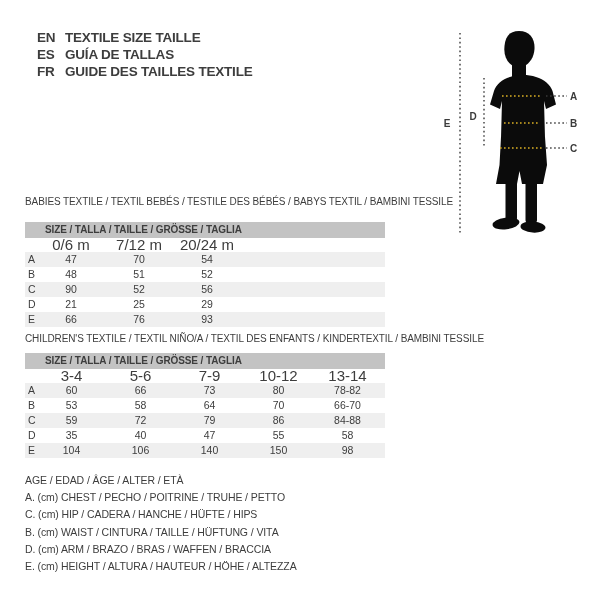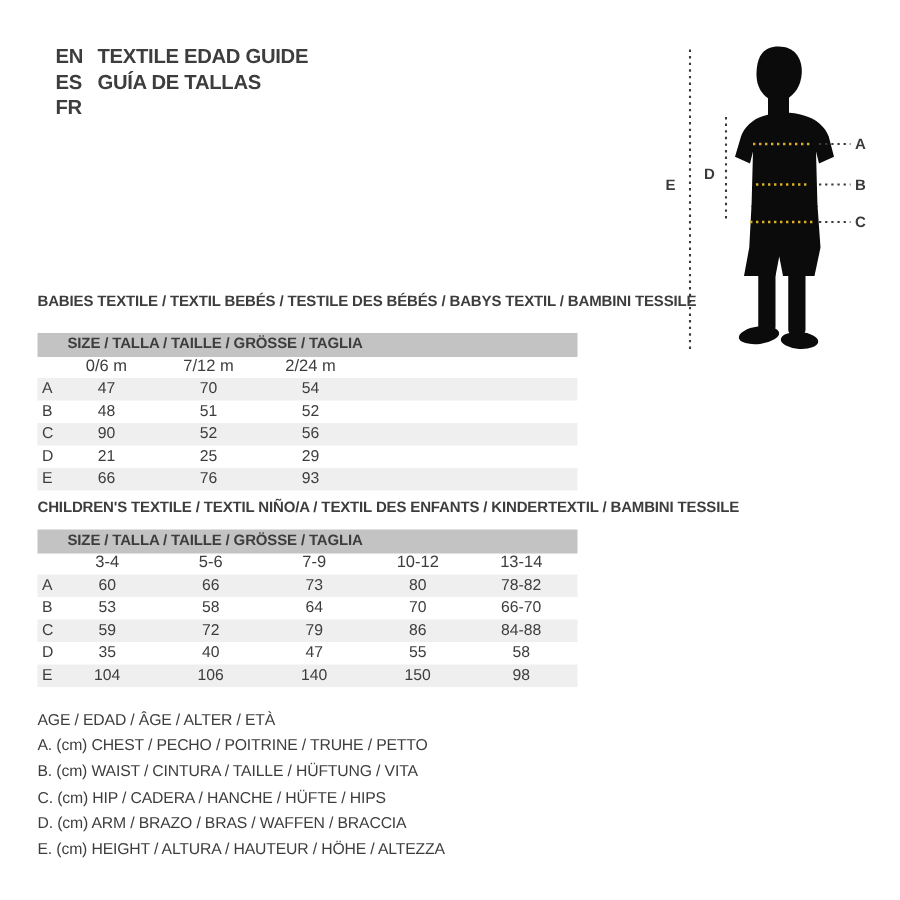--- a/index.html
+++ b/index.html
@@ -8,56 +8,57 @@
     font-family:"Liberation Sans",sans-serif;color:#3d3d3d;overflow:hidden;
   }
   
   .lang-list{position:absolute;left:22px;top:29px;}
   .lang-row{display:flex;line-height:17.2px;font-size:13.5px;letter-spacing:-0.2px;font-weight:bold;}
   .lang-code{width:28px;flex:0 0 28px;padding-left:15px;}
   .lang-label{white-space:nowrap;}
   
   .figure-svg{position:absolute;left:440px;top:25px;}
   
-  .section-title{position:absolute;left:25px;font-size:10px;font-weight:bold;letter-spacing:-0.1px;white-space:nowrap;}
+  .section-title{position:absolute;left:25px;font-size:10px;font-weight:normal;letter-spacing:-0.1px;white-space:nowrap;}
   #babies-title{top:196px;}
   #children-title{top:333px;}
   
   .size-table{position:absolute;left:25px;width:360px;}
   #babies-table{top:222px;}
   #children-table{top:353px;}
   .size-bar{height:16px;line-height:16px;background:#c3c3c3;font-weight:bold;font-size:10px;
     padding-left:20px;box-sizing:border-box;letter-spacing:-0.1px;}
-  .hdr-row{display:grid;height:14px;line-height:13px;font-size:11px;}
+  .hdr-row{display:grid;height:14px;line-height:13px;font-size:15px;}
   .trow{display:grid;height:15px;line-height:15px;font-size:10.5px;}
   .cols3{grid-template-columns:12px 68px 68px 68px 1fr;}
   .cols5{grid-template-columns:12px 69px 69px 69px 69px 69px 1fr;}
   .cell{text-align:center;}
   .rlabel{padding-left:3px;text-align:left;}
   .alt{background:#efefef;}
   
   .legend{position:absolute;left:25px;top:472px;}
   .legend-line{font-size:10.5px;line-height:17.2px;letter-spacing:-0.1px;white-space:nowrap;}
 </style>
 </head>
 <body>
 
 <div class="canvas">
 
   <div class="lang-list">
       <div class="lang-row">
         <span class="lang-code">EN</span>
-        <span class="lang-label">TEXTILE EDAD GUIDE</span>
+        <span class="lang-label">TEXTILE SIZE TAILLE</span>
       </div>
       <div class="lang-row">
         <span class="lang-code">ES</span>
         <span class="lang-label">GUÍA DE TALLAS</span>
       </div>
       <div class="lang-row">
         <span class="lang-code">FR</span>
+        <span class="lang-label">GUIDE DES TAILLES TEXTILE</span>
       </div>
     </div>
 
   <svg class="figure-svg" width="155" height="215" viewBox="0 0 155 215" xmlns="http://www.w3.org/2000/svg">
 
     <line x1="20" y1="8" x2="20" y2="208" stroke="#3a3a3a" stroke-width="1.4" stroke-dasharray="1.6 2.8"></line>
 
     <line x1="44" y1="53" x2="44" y2="121" stroke="#3a3a3a" stroke-width="1.4" stroke-dasharray="1.6 2.8"></line>
 
     <g fill="#0b0b0b">
@@ -87,21 +88,21 @@
     <text x="7" y="101.5" text-anchor="middle" font-size="10" font-weight="bold" fill="#3b3b3b" font-family="Liberation Sans, sans-serif">E</text>
   </svg>
 
   <div class="section-title" id="babies-title">BABIES TEXTILE / TEXTIL BEBÉS / TESTILE DES BÉBÉS / BABYS TEXTIL / BAMBINI TESSILE</div>
   <div class="size-table" id="babies-table">
       <div class="size-bar">SIZE / TALLA / TAILLE / GRÖSSE / TAGLIA</div>
       <div class="hdr-row cols3">
         <span class="rlabel"></span>
         <span class="cell">0/6 m</span>
         <span class="cell">7/12 m</span>
-        <span class="cell">2/24 m</span>
+        <span class="cell">20/24 m</span>
       </div>
       <div class="trow cols3 alt">
         <span class="rlabel">A</span>
         <span class="cell">47</span>
         <span class="cell">70</span>
         <span class="cell">54</span>
       </div>
       <div class="trow cols3">
         <span class="rlabel">B</span>
         <span class="cell">48</span>
@@ -177,19 +178,19 @@
         <span class="cell">106</span>
         <span class="cell">140</span>
         <span class="cell">150</span>
         <span class="cell">98</span>
       </div>
     </div>
 
   <div class="legend">
       <div class="legend-line">AGE / EDAD / ÂGE / ALTER / ETÀ</div>
       <div class="legend-line">A. (cm) CHEST / PECHO / POITRINE / TRUHE / PETTO</div>
+      <div class="legend-line">C. (cm) HIP / CADERA / HANCHE / HÜFTE / HIPS</div>
       <div class="legend-line">B. (cm) WAIST / CINTURA / TAILLE / HÜFTUNG / VITA</div>
-      <div class="legend-line">C. (cm) HIP / CADERA / HANCHE / HÜFTE / HIPS</div>
       <div class="legend-line">D. (cm) ARM / BRAZO / BRAS / WAFFEN / BRACCIA</div>
       <div class="legend-line">E. (cm) HEIGHT / ALTURA / HAUTEUR / HÖHE / ALTEZZA</div>
     </div>
 
 </div>
 
 </body></html>

